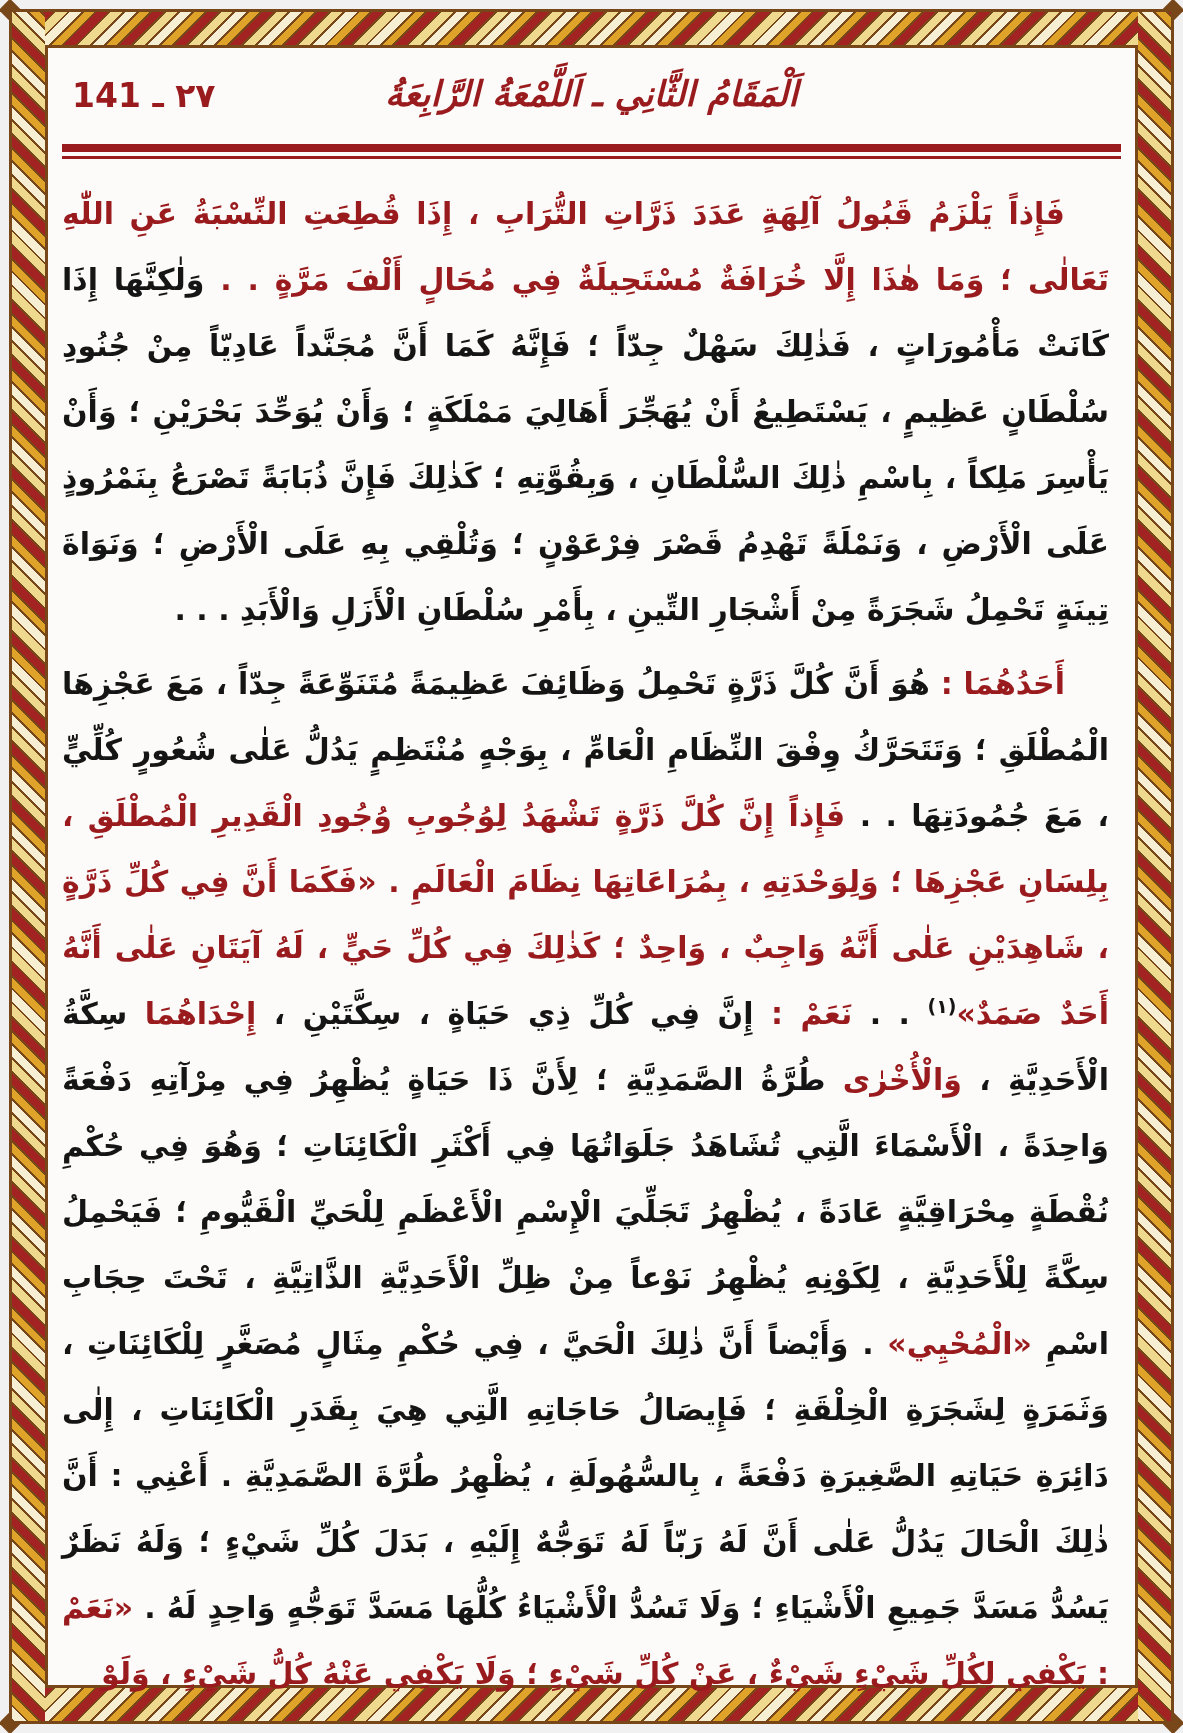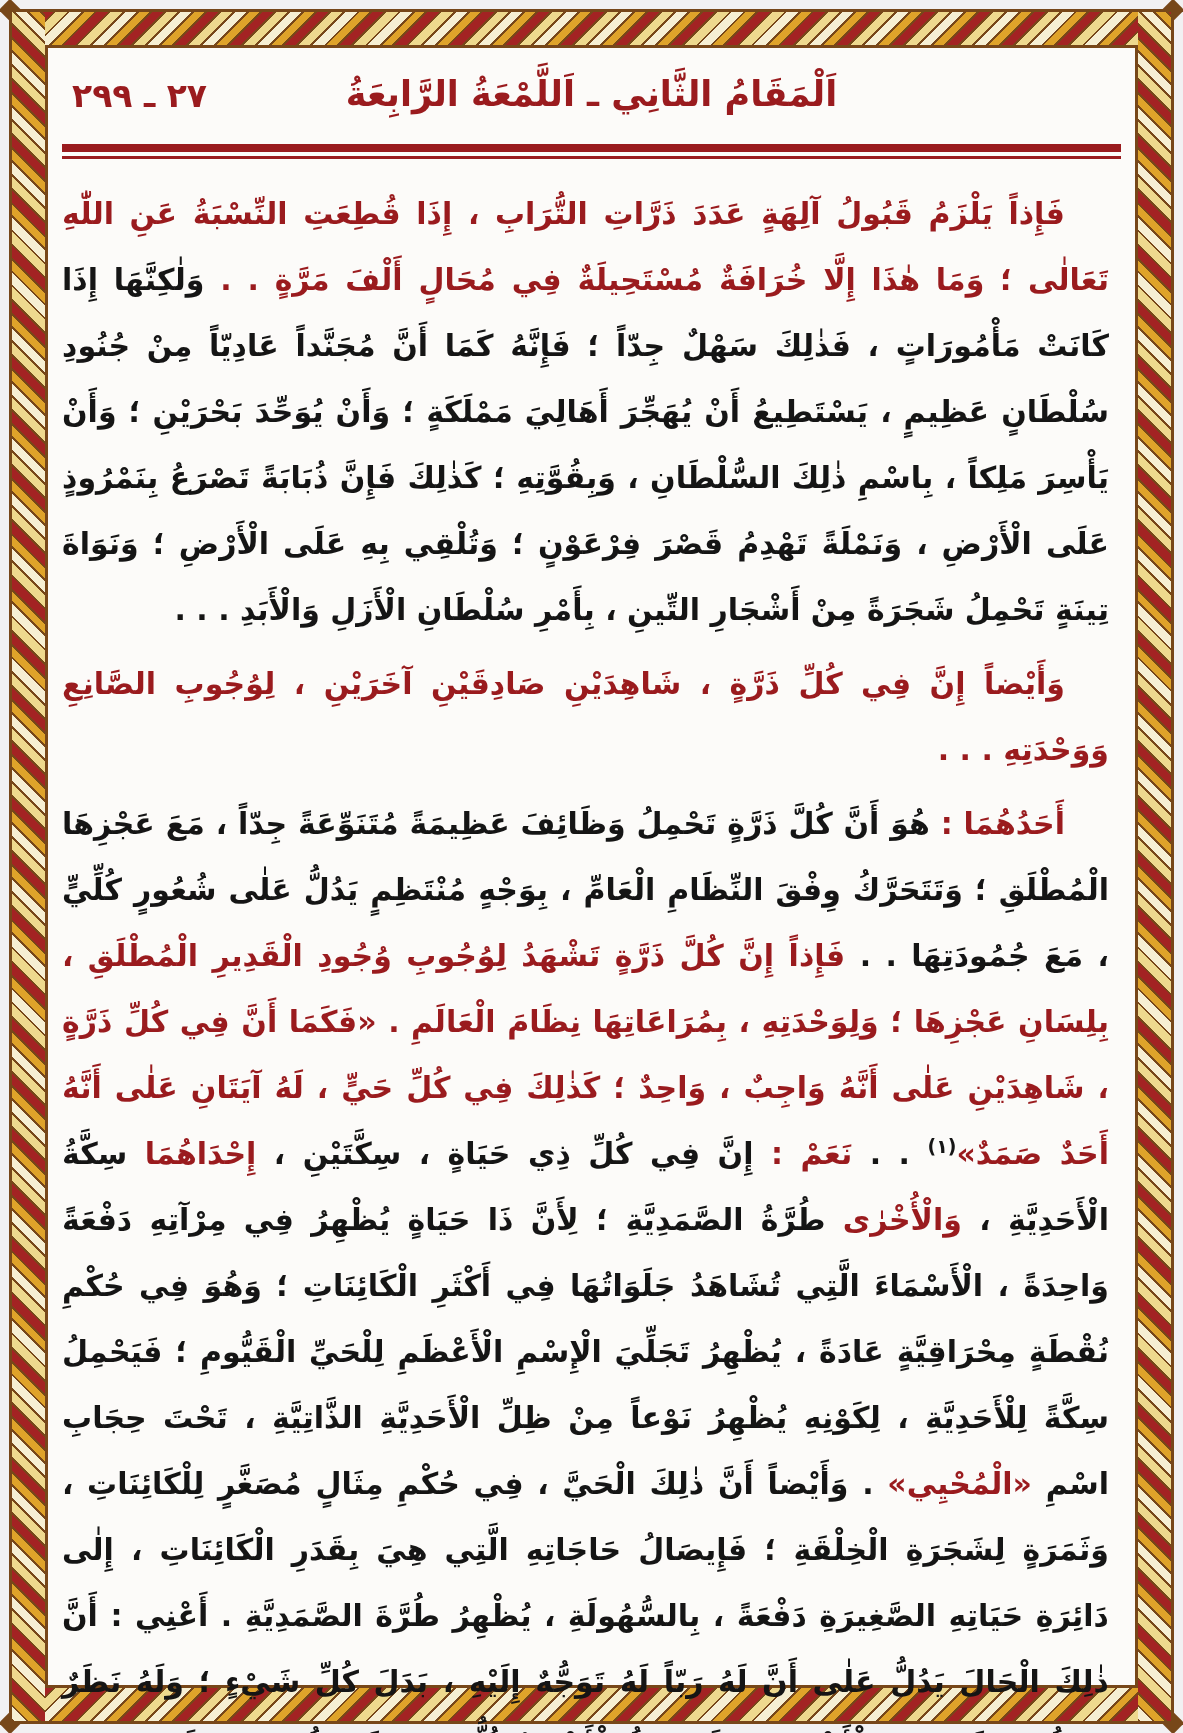--- a/index.html
+++ b/index.html
@@ -25,21 +25,21 @@
       var(--br-brown) 10px 12px, var(--br-gold) 12px 19px,
       var(--br-brown) 19px 21px, var(--br-red) 21px 29px,
       var(--br-brown) 29px 31px, var(--br-goldlt) 31px 39px);}
   .band-top{top:12px;} .band-bottom{bottom:12px;} .band-left{left:12px;} .band-right{right:12px;}
   .finial{position:absolute;width:16px;height:16px;background:var(--br-brown);transform:rotate(45deg);}
   .finial-tl{top:2px;left:2px;} .finial-tr{top:2px;right:2px;}
   .finial-bl{bottom:2px;left:2px;} .finial-br{bottom:2px;right:2px;}
 
   .content{position:absolute;top:58px;right:62px;left:62px;bottom:50px;direction:rtl;}
   .header{position:relative;padding-top:16px;min-height:56px;}
-  .title{text-align:center;font-size:35px;font-weight:bold;color:var(--red);letter-spacing:0px;}
+  .title{text-align:center;font-size:35px;font-weight:bold;color:var(--red);letter-spacing:0px;font-style:italic;}
   .page-num{position:absolute;left:10px;top:18px;font-size:33px;font-weight:bold;color:var(--red);}
   .rule-thick{height:8px;background:var(--red);margin-top:14px;}
   .rule-thin{height:3px;background:var(--red);margin-top:4px;}
 
   .body-text{margin-top:22px;font-size:30px;font-weight:bold;line-height:66px;
              color:var(--ink);text-align:justify;}
   .para{margin:0 12px 8px 0;text-indent:44px;}
   .para:last-child{margin-bottom:0;}
   .run-red{color:var(--red);}
   .run-black{color:var(--ink);}
@@ -56,26 +56,25 @@
   <div class="frame-outer"></div>
   <div class="band band-h band-top"></div>
   <div class="band band-h band-bottom"></div>
   <div class="band band-v band-left"></div>
   <div class="band band-v band-right"></div>
   <div class="inner-bg"></div>
   <div class="frame-inner"></div>
 
   <div class="content">
     <div class="header">
-      <div class="page-num">٢٧ ـ ٢٩٩</div>
+      <div class="page-num">٢٧ ـ 141</div>
       <div class="title">اَلْمَقَامُ الثَّانِي ـ اَللَّمْعَةُ الرَّابِعَةُ</div>
     </div>
     <div class="rule-thick"></div>
     <div class="rule-thin"></div>
 
     <div class="body-text">
         <p class="para"><span class="run-red">فَإِذاً يَلْزَمُ قَبُولُ آلِهَةٍ عَدَدَ ذَرَّاتِ التُّرَابِ ، إِذَا قُطِعَتِ النِّسْبَةُ عَنِ اللّٰهِ تَعَالٰى ؛ وَمَا هٰذَا إِلَّا خُرَافَةٌ مُسْتَحِيلَةٌ فِي مُحَالٍ أَلْفَ مَرَّةٍ . . </span><span class="run-black">وَلٰكِنَّهَا إِذَا كَانَتْ مَأْمُورَاتٍ ، فَذٰلِكَ سَهْلٌ جِدّاً ؛ فَإِنَّهُ كَمَا أَنَّ مُجَنَّداً عَادِيّاً مِنْ جُنُودِ سُلْطَانٍ عَظِيمٍ ، يَسْتَطِيعُ أَنْ يُهَجِّرَ أَهَالِيَ مَمْلَكَةٍ ؛ وَأَنْ يُوَحِّدَ بَحْرَيْنِ ؛ وَأَنْ يَأْسِرَ مَلِكاً ، بِاسْمِ ذٰلِكَ السُّلْطَانِ ، وَبِقُوَّتِهِ ؛ كَذٰلِكَ فَإِنَّ ذُبَابَةً تَصْرَعُ بِنَمْرُوذٍ عَلَى الْأَرْضِ ، وَنَمْلَةً تَهْدِمُ قَصْرَ فِرْعَوْنٍ ؛ وَتُلْقِي بِهِ عَلَى الْأَرْضِ ؛ وَنَوَاةَ تِينَةٍ تَحْمِلُ شَجَرَةً مِنْ أَشْجَارِ التِّينِ ، بِأَمْرِ سُلْطَانِ الْأَزَلِ وَالْأَبَدِ . . .</span></p>
-        <p class="para"><span class="run-red">وَأَيْضاً إِنَّ فِي كُلِّ ذَرَّةٍ ، شَاهِدَيْنِ صَادِقَيْنِ آخَرَيْنِ ، لِوُجُوبِ الصَّانِعِ وَوَحْدَتِهِ . . .</span></p>
         <p class="para"><span class="run-red">أَحَدُهُمَا : </span><span class="run-black">هُوَ أَنَّ كُلَّ ذَرَّةٍ تَحْمِلُ وَظَائِفَ عَظِيمَةً مُتَنَوِّعَةً جِدّاً ، مَعَ عَجْزِهَا الْمُطْلَقِ ؛ وَتَتَحَرَّكُ وِفْقَ النِّظَامِ الْعَامِّ ، بِوَجْهٍ مُنْتَظِمٍ يَدُلُّ عَلٰى شُعُورٍ كُلِّيٍّ ، مَعَ جُمُودَتِهَا . . </span><span class="run-red">فَإِذاً إِنَّ كُلَّ ذَرَّةٍ تَشْهَدُ لِوُجُوبِ وُجُودِ الْقَدِيرِ الْمُطْلَقِ ، بِلِسَانِ عَجْزِهَا ؛ وَلِوَحْدَتِهِ ، بِمُرَاعَاتِهَا نِظَامَ الْعَالَمِ . «فَكَمَا أَنَّ فِي كُلِّ ذَرَّةٍ ، شَاهِدَيْنِ عَلٰى أَنَّهُ وَاجِبٌ ، وَاحِدٌ ؛ كَذٰلِكَ فِي كُلِّ حَيٍّ ، لَهُ آيَتَانِ عَلٰى أَنَّهُ أَحَدٌ صَمَدٌ»</span><span class="run-sup">(١)</span><span class="run-black"> . . </span><span class="run-red">نَعَمْ : </span><span class="run-black">إِنَّ فِي كُلِّ ذِي حَيَاةٍ ، سِكَّتَيْنِ ، </span><span class="run-red">إِحْدَاهُمَا</span><span class="run-black"> سِكَّةُ الْأَحَدِيَّةِ ، </span><span class="run-red">وَالْأُخْرٰى</span><span class="run-black"> طُرَّةُ الصَّمَدِيَّةِ ؛ لِأَنَّ ذَا حَيَاةٍ يُظْهِرُ فِي مِرْآتِهِ دَفْعَةً وَاحِدَةً ، الْأَسْمَاءَ الَّتِي تُشَاهَدُ جَلَوَاتُهَا فِي أَكْثَرِ الْكَائِنَاتِ ؛ وَهُوَ فِي حُكْمِ نُقْطَةٍ مِحْرَاقِيَّةٍ عَادَةً ، يُظْهِرُ تَجَلِّيَ الْإِسْمِ الْأَعْظَمِ لِلْحَيِّ الْقَيُّومِ ؛ فَيَحْمِلُ سِكَّةً لِلْأَحَدِيَّةِ ، لِكَوْنِهِ يُظْهِرُ نَوْعاً مِنْ ظِلِّ الْأَحَدِيَّةِ الذَّاتِيَّةِ ، تَحْتَ حِجَابِ اسْمِ </span><span class="run-red">«الْمُحْيِي»</span><span class="run-black"> . وَأَيْضاً أَنَّ ذٰلِكَ الْحَيَّ ، فِي حُكْمِ مِثَالٍ مُصَغَّرٍ لِلْكَائِنَاتِ ، وَثَمَرَةٍ لِشَجَرَةِ الْخِلْقَةِ ؛ فَإِيصَالُ حَاجَاتِهِ الَّتِي هِيَ بِقَدَرِ الْكَائِنَاتِ ، إِلٰى دَائِرَةِ حَيَاتِهِ الصَّغِيرَةِ دَفْعَةً ، بِالسُّهُولَةِ ، يُظْهِرُ طُرَّةَ الصَّمَدِيَّةِ . أَعْنِي : أَنَّ ذٰلِكَ الْحَالَ يَدُلُّ عَلٰى أَنَّ لَهُ رَبّاً لَهُ تَوَجُّهٌ إِلَيْهِ ، بَدَلَ كُلِّ شَيْءٍ ؛ وَلَهُ نَظَرٌ يَسُدُّ مَسَدَّ جَمِيعِ الْأَشْيَاءِ ؛ وَلَا تَسُدُّ الْأَشْيَاءُ كُلُّهَا مَسَدَّ تَوَجُّهٍ وَاحِدٍ لَهُ . </span><span class="run-red">«نَعَمْ : يَكْفِي لِكُلِّ شَيْءٍ شَيْءٌ ، عَنْ كُلِّ شَيْءٍ ؛ وَلَا يَكْفِي عَنْهُ كُلُّ شَيْءٍ ، وَلَوْ</span></p>
       </div>
 
   </div>
 </div>
 
 </body></html>

